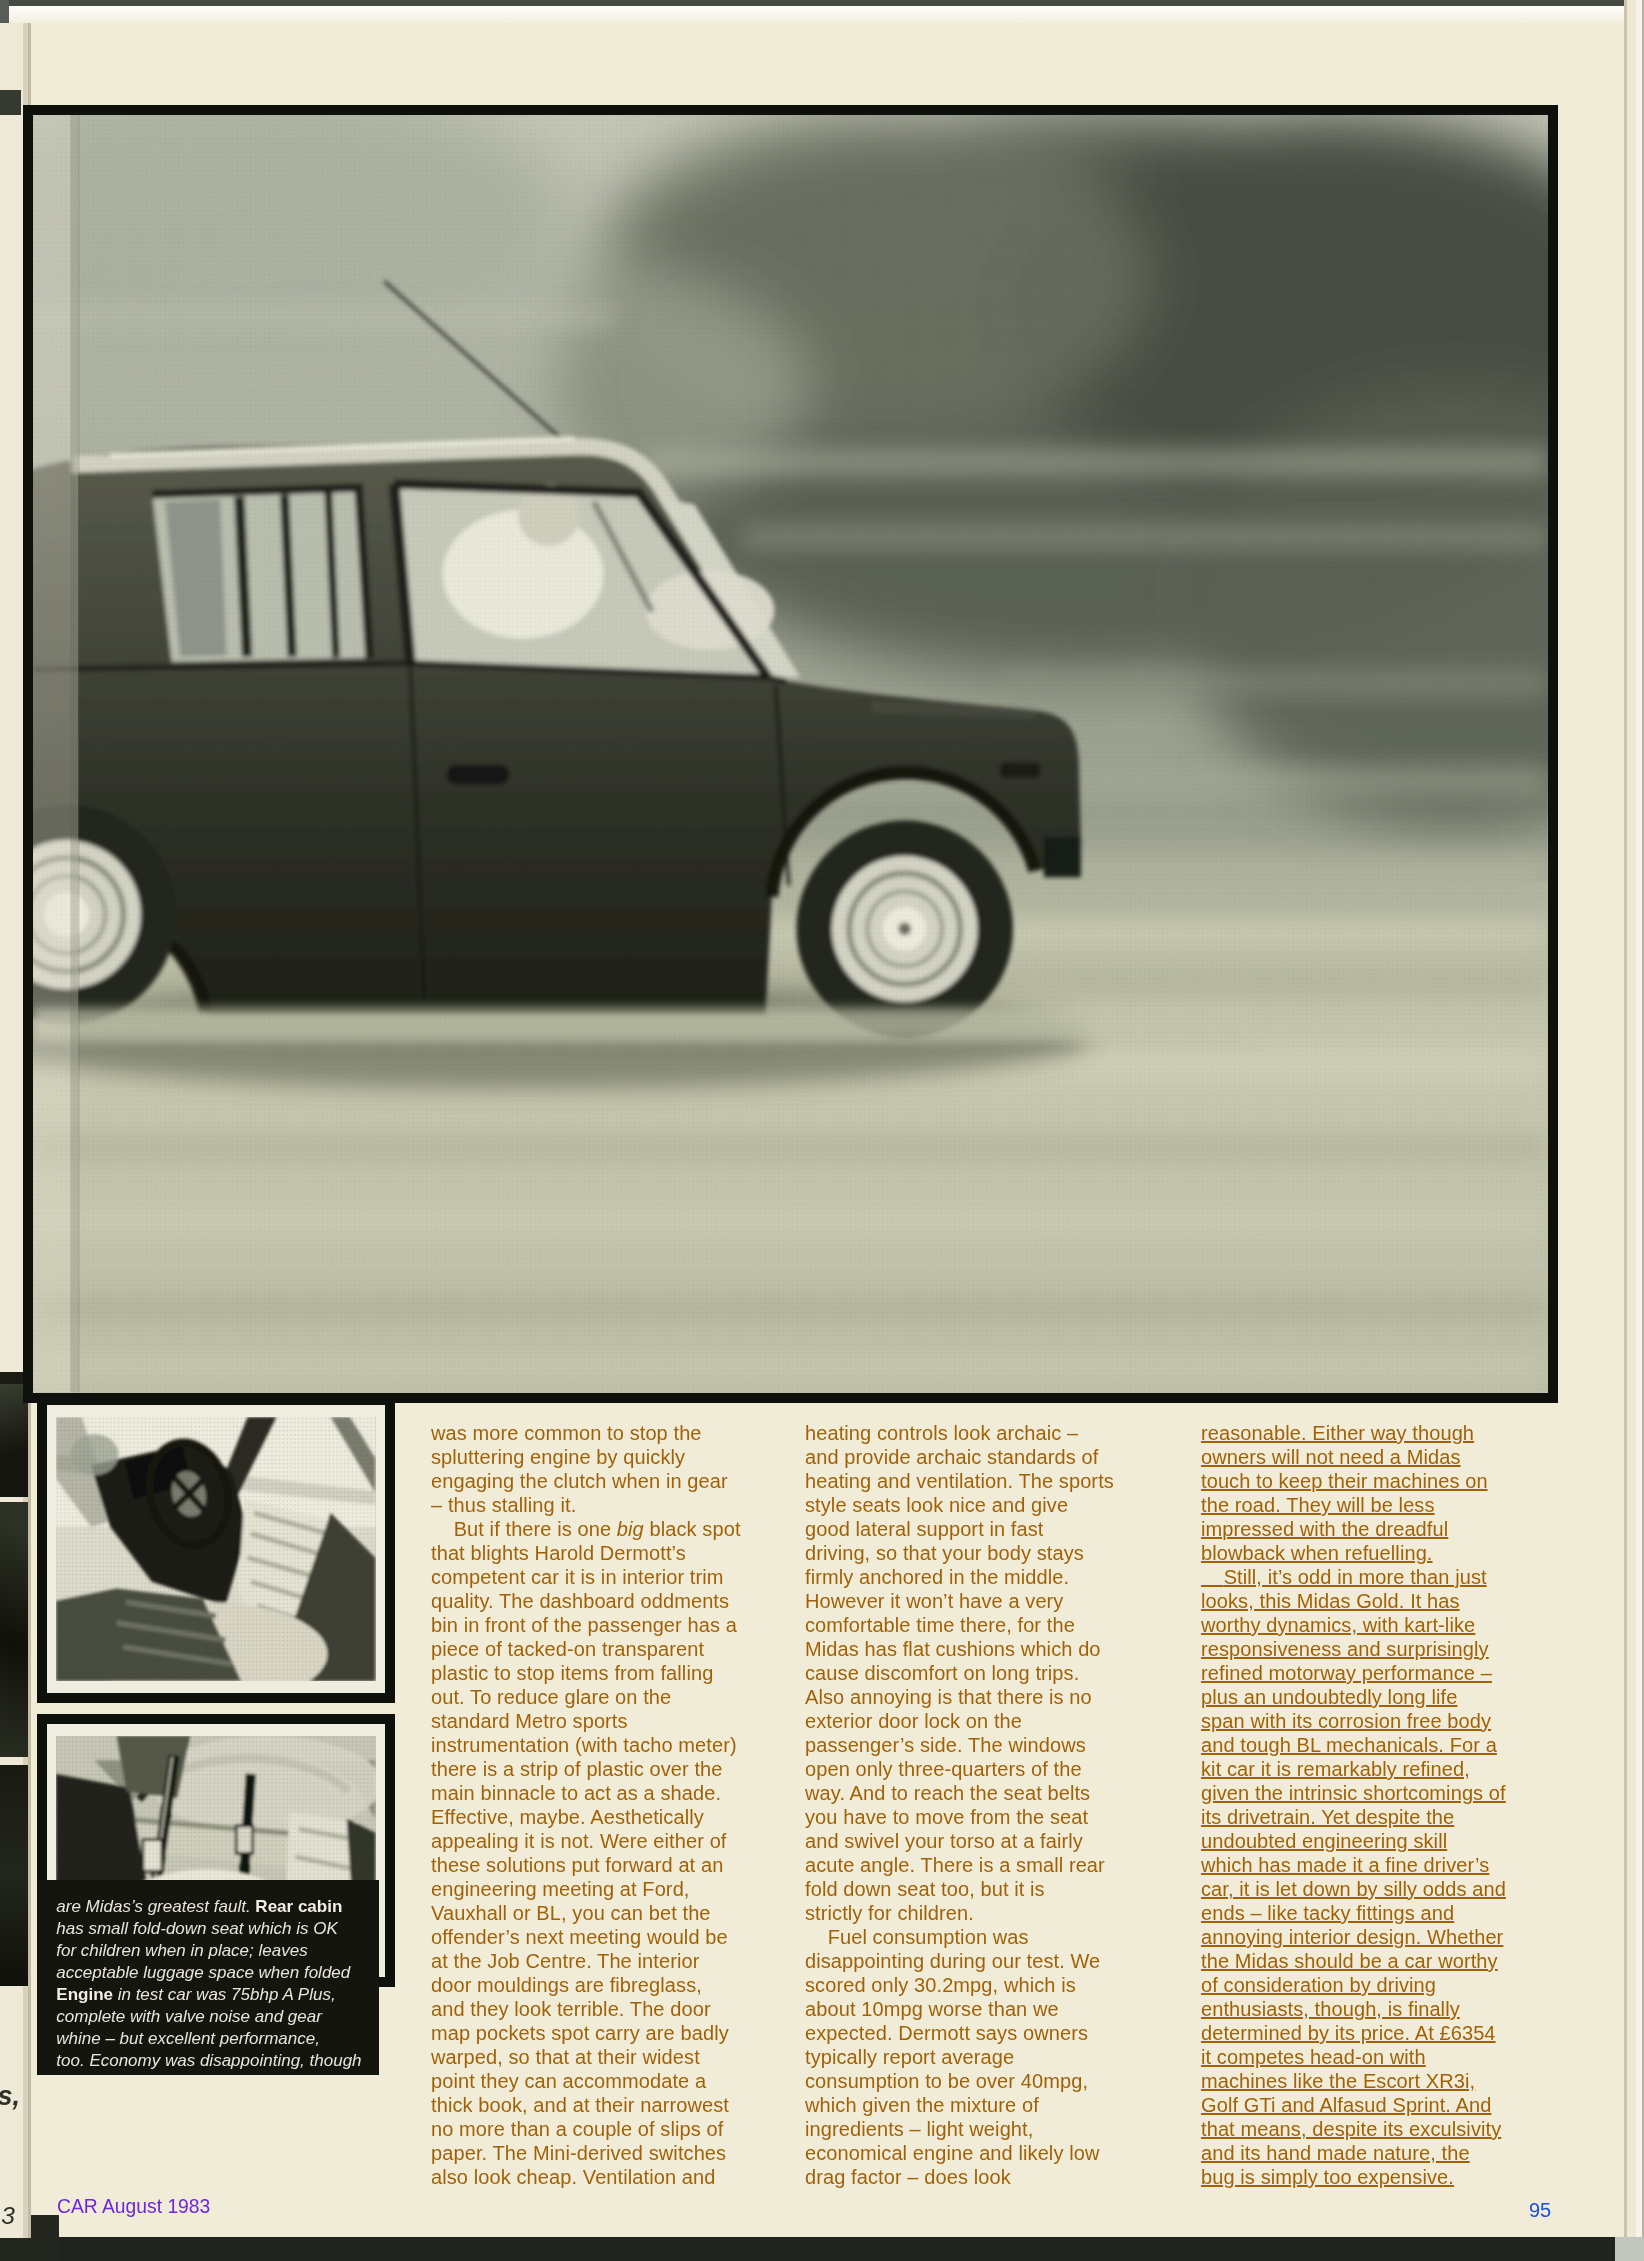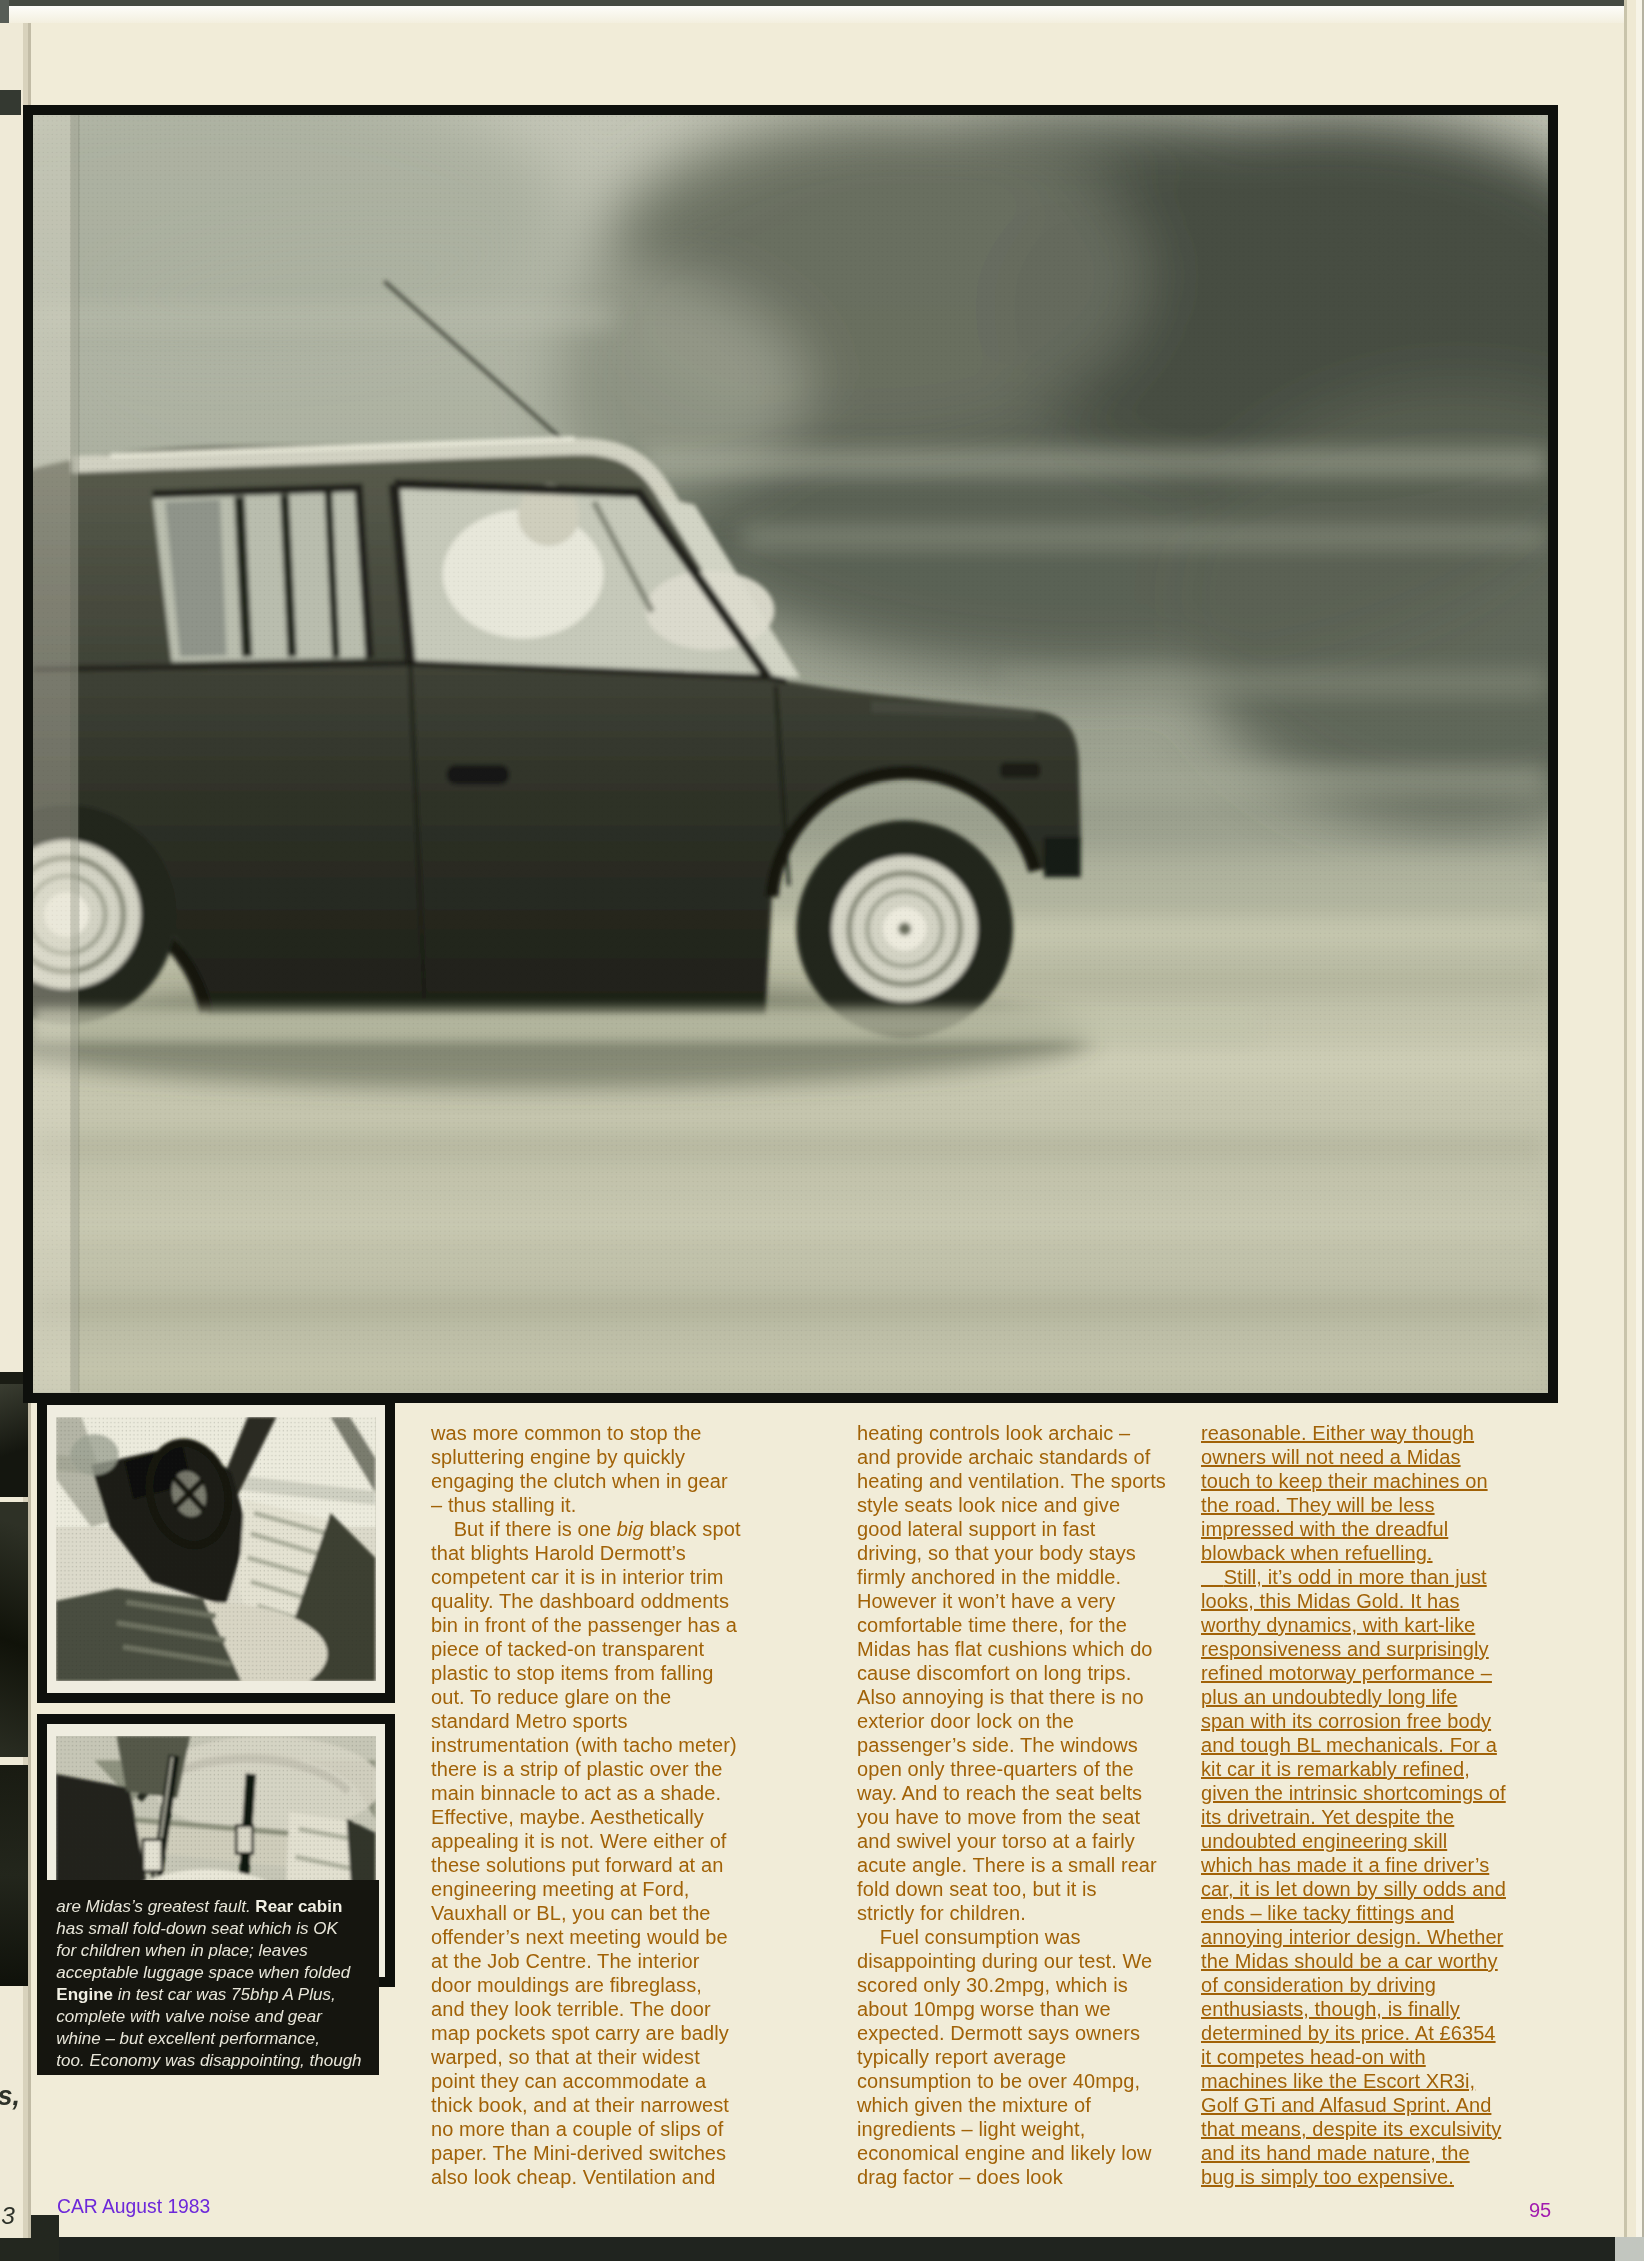--- a/index.html
+++ b/index.html
@@ -19,21 +19,21 @@
   .col{position:absolute;top:1421px;width:364px;font-size:20px;line-height:24px;
        letter-spacing:0.1px;color:#a16207;}
   .ln{white-space:pre-wrap;min-height:24px;}
   
   .caption{position:absolute;left:37px;top:1880px;width:342px;height:195px;background:#15150f;
            color:#e8e6d9;font-style:italic;font-size:17px;line-height:22px;
            padding:15.5px 9px 10.3px 19.3px;box-sizing:border-box;}
   .caption .ln{min-height:22px;}
   .caption b{font-style:normal;color:#f2f0e4;}
   .footer-left{position:absolute;left:57px;top:2196px;font-size:19.3px;color:#6d28d9;}
-  .page-num{position:absolute;left:1529px;top:2199px;font-size:20px;color:#a21caf;}
+  .page-num{position:absolute;left:1529px;top:2199px;font-size:20px;color:#1d4ed8;}
   .spine-text{position:absolute;font-style:italic;color:#2e322a;}
 </style>
 </head>
 <body>
 
 <div class="page">
 
   <div class="edge" style="left:0;top:0;width:1644px;height:5.8px;background:#454a42;"></div>
   <div class="edge" style="left:0;top:5.8px;width:1644px;height:17px;background:linear-gradient(#fdfdf9,#f3efdf);"></div>
   <div class="edge" style="left:0;top:0;width:9px;height:68px;background:#575d56;"></div>
@@ -325,21 +325,21 @@
       <div class="ln">door mouldings are fibreglass,</div>
       <div class="ln">and they look terrible. The door</div>
       <div class="ln">map pockets spot carry are badly</div>
       <div class="ln">warped, so that at their widest</div>
       <div class="ln">point they can accommodate a</div>
       <div class="ln">thick book, and at their narrowest</div>
       <div class="ln">no more than a couple of slips of</div>
       <div class="ln">paper. The Mini-derived switches</div>
       <div class="ln">also look cheap. Ventilation and</div>
     </div>
-  <div class="col" style="left:857px;">
+  <div class="col" style="left:805px;">
       <div class="ln">heating controls look archaic –</div>
       <div class="ln">and provide archaic standards of</div>
       <div class="ln">heating and ventilation. The sports</div>
       <div class="ln">style seats look nice and give</div>
       <div class="ln">good lateral support in fast</div>
       <div class="ln">driving, so that your body stays</div>
       <div class="ln">firmly anchored in the middle.</div>
       <div class="ln">However it won’t have a very</div>
       <div class="ln">comfortable time there, for the</div>
       <div class="ln">Midas has flat cushions which do</div>

